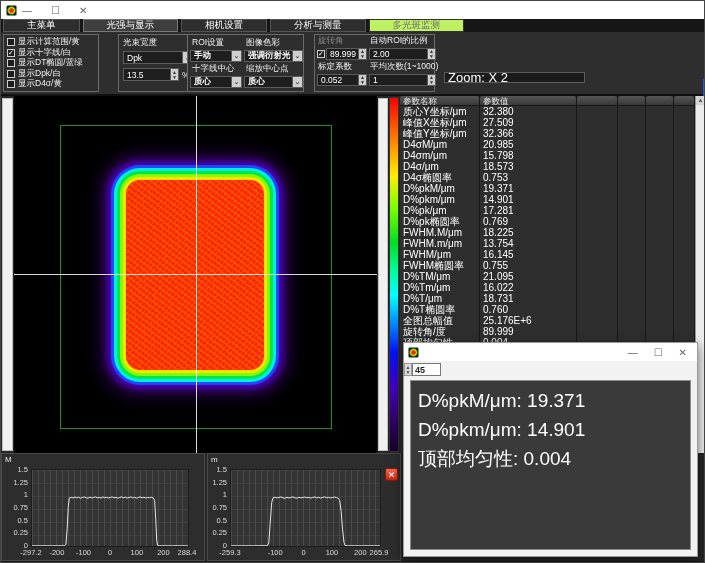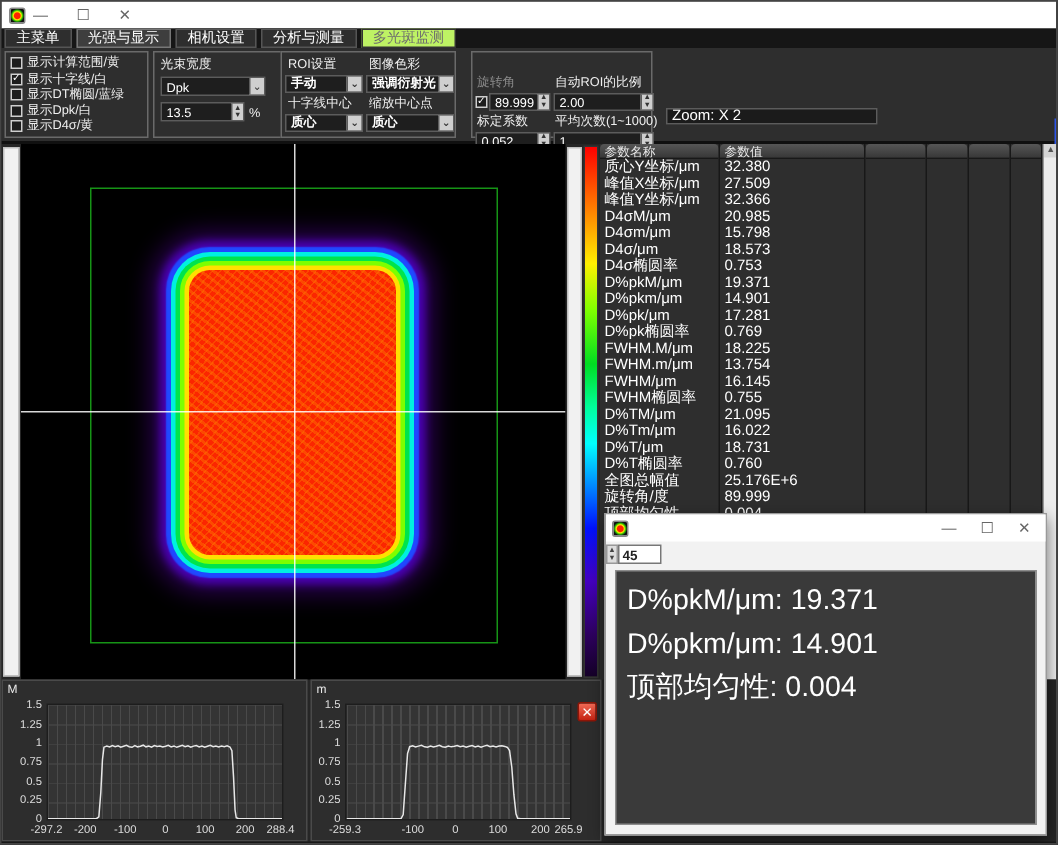--- a/index.html
+++ b/index.html
@@ -10,21 +10,21 @@
   
   .titlebar { position:absolute; left:0; top:0; width:705px; height:18px; background:#ffffff; display:flex; align-items:center; }
   .app-icon { width:11px; height:11px; margin:0 5px 0 5px; border-radius:2px;
     background:radial-gradient(ellipse at 50% 50%, #ff2200 0 30%, #ffee00 42%, #22bb00 58%, #111 72%); border:1px solid #888; }
   .titletext { font-size:9.5px; color:#222; white-space:nowrap; overflow:hidden; flex:1; }
   .winctl { display:flex; gap:19px; padding-right:12px; color:#666; font-size:10px; }
   .winctl span { cursor:default; }
 
   
   .tabbar { position:absolute; left:0; top:18px; width:705px; height:13px; background:#161616; display:flex; gap:3px; padding-left:2px; align-items:stretch; }
-  .tab { font-size:9.5px; color:#fff; background:#2e2e2e; border:1px solid #555; padding:0 7px; display:flex; align-items:center; }
+  .tab { font-size:9.5px; color:#fff; background:#2e2e2e; border:1px solid #555; padding:0 23px; display:flex; align-items:center; }
   .tab.active { background:#3e3e3e; border-color:#777; }
   .tab.disabled { color:#6e6e6e; background:#bef264; border-color:#333; }
 
   
   .cpanel { position:absolute; left:0; top:31px; width:705px; height:64px; background:#2e2e2e; border-bottom:2px solid #101010; }
   .group { position:absolute; border:1px solid #6a6a6a; background:#2e2e2e; }
   .g-checks { left:2px; top:2px; width:96px; height:58px; padding:2px 0 0 3px; }
   .cbrow { display:flex; align-items:center; height:10.5px; }
   .cb { width:8px; height:8px; border:1px solid #cfcfcf; background:#1d1d1d; margin-right:3px; font-size:7px; line-height:6px; color:#fff; text-align:center; }
   .cb.checked::after { content:"✓"; }
@@ -34,47 +34,47 @@
   .graylabel { color:#8a8a8a; }
 
   .dropdown { background:#1e1e1e; border:1px solid #5c5c5c; color:#fff; font-size:8.5px; height:13px; display:flex; align-items:center; }
   .dropdown .dval { flex:1; padding-left:3px; white-space:nowrap; overflow:hidden; }
   .dd-btn { width:10px; height:100%; background:#cfcfcf; color:#333; font-size:7px; display:flex; align-items:center; justify-content:center; border-left:1px solid #5c5c5c; }
 
   .spinbox { background:#1e1e1e; border:1px solid #5c5c5c; color:#fff; font-size:8.5px; height:13px; display:flex; align-items:center; }
   .spinbox .sval { flex:1; padding-left:3px; white-space:nowrap; }
   .spin-btns { width:8px; height:100%; background:#cfcfcf; color:#333; font-size:5px; line-height:5px; display:flex; flex-direction:column; align-items:center; justify-content:center; border-left:1px solid #5c5c5c; }
 
-  .g-beam { left:101px; top:2px; width:89px; height:58px; padding:2px 4px; }
+  .g-beam { left:117px; top:2px; width:89px; height:58px; padding:2px 4px; }
   .g-beam .dropdown { width:70px; margin-top:2px; }
   .g-beam .pctrow { display:flex; align-items:center; margin-top:4px; }
   .g-beam .spinbox { width:56px; }
   .g-beam .unit { font-size:8.5px; color:#efefef; margin-left:3px; }
 
   .g-roi { left:186px; top:2px; width:117px; height:58px; padding:2px 2px; }
   .roigrid { display:grid; grid-template-columns:52px 59px; grid-column-gap:2px; grid-row-gap:1px; }
   .roigrid .glabel { padding-left:2px; }
   .roigrid .dropdown { height:12px;font-weight:bold; }
 
-  .g-acq { left:313px; top:2px; width:121px; height:58px; padding:14px 2px; }
+  .g-acq { left:313px; top:2px; width:121px; height:58px; padding:0 2px; }
   .acqgrid { display:grid; grid-template-columns:50px 67px; grid-column-gap:2px; grid-row-gap:1px; }
   .acqgrid .glabel { padding-left:1px; white-space:nowrap; }
   .acqgrid .spinbox { height:12px; }
   .rotcell { display:flex; align-items:center; }
   .rotcell .cb { margin-right:1px; }
   .rotcell .spinbox { flex:1; }
 
   
   .readbox { position:absolute; left:443px; top:4px; width:141px; height:33px; background:#1b1b1b; border:1px solid #5c5c5c; color:#fff; font-size:8.5px; }
   .readlines { position:absolute; left:3px; top:1px; right:11px; }
   .readline { height:10px; white-space:nowrap; }
   .miniscroll { position:absolute; right:0; top:0; width:10px; height:100%; background:#d9d9d9; border-left:1px solid #5c5c5c; }
   .miniscroll .ar { position:absolute; left:0; width:100%; height:9px; background:#c3c3c3; color:#444; font-size:6px; text-align:center; line-height:9px; }
   .miniscroll .ar.up { top:0; } .miniscroll .ar.dn { bottom:0; }
-  .zoombox { position:absolute; left:443px; top:40px; width:141px; height:11px; background:#1b1b1b; border:1px solid #5c5c5c; color:#fff; font-size:10px; padding-left:3px; line-height:10px; }
+  .zoombox { position:absolute; left:443px; top:40px; width:141px; height:11px; background:#1b1b1b; border:1px solid #5c5c5c; color:#fff; font-size:13px; padding-left:3px; line-height:10px; }
   .sizebox { position:absolute; left:443px; top:53px; width:141px; height:12px; background:#1b1b1b; border:1px solid #5c5c5c; color:#fff; font-size:8.5px; padding-left:3px; line-height:11px; }
   .edge-blue { position:absolute; right:0px; top:47px; width:3px; height:17px; background:#2d55e8; }
 
   
   .mainarea { position:absolute; left:0; top:95px; width:705px; height:357px; background:#262626; }
   .vscroll { position:absolute; top:2px; height:353px; background:#f1f1f1; border:1px solid #c0c0c0; }
   .vscroll.left { left:1px; width:11px; }
   .vscroll.right { left:377px; width:10px; }
   .imgarea { position:absolute; left:13px; top:0; width:363px; height:357px; background:#000; overflow:hidden; }
   .roi-rect { position:absolute; left:46px; top:29px; width:272px; height:304px; border:1px solid #169416; }

